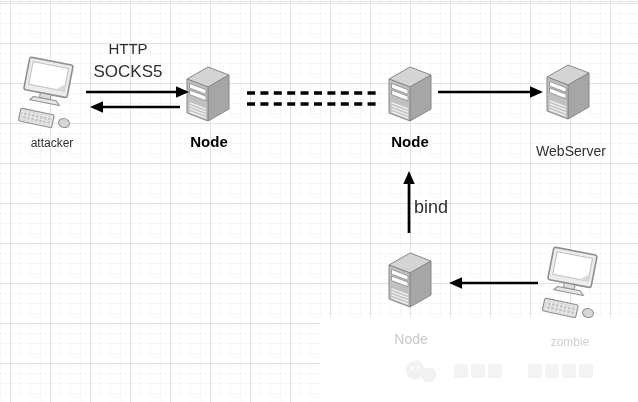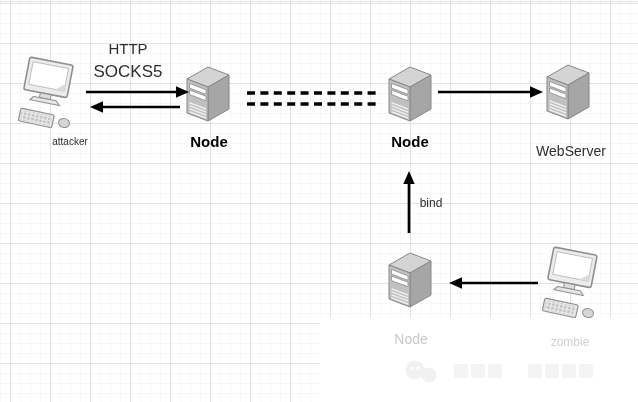--- a/index.html
+++ b/index.html
@@ -126,22 +126,22 @@
     <span class="wm-block" style="left:69px"></span>
     <span class="wm-block" style="left:86px"></span>
     <span class="wm-block" style="left:126px"></span>
     <span class="wm-block" style="left:143px"></span>
     <span class="wm-block" style="left:160px"></span>
     <span class="wm-block" style="left:177px"></span>
   </div>
 
   <div class="lbl" style="left:128px;top:40px;font-size:15px">HTTP</div>
   <div class="lbl" style="left:128px;top:61px;font-size:17px">SOCKS5</div>
-  <div class="lbl" style="left:431px;top:196px;font-size:12px">bind</div>
+  <div class="lbl" style="left:431px;top:196px;font-size:18px">bind</div>
 
-  <div class="lbl" style="left:70px;top:136px;font-size:10px">attacker</div>
+  <div class="lbl" style="left:52px;top:136px;font-size:12px">attacker</div>
   <div class="lbl bold" style="left:209px;top:133px;font-size:15px">Node</div>
   <div class="lbl bold" style="left:410px;top:133px;font-size:15px">Node</div>
   <div class="lbl" style="left:571px;top:143px;font-size:14px">WebServer</div>
   <div class="lbl faded" style="left:411px;top:331px;font-size:14px">Node</div>
   <div class="lbl faded" style="left:570px;top:335px;font-size:12px;color:#cfcfcf">zombie</div>
 
 </div>
 
 </body></html>

